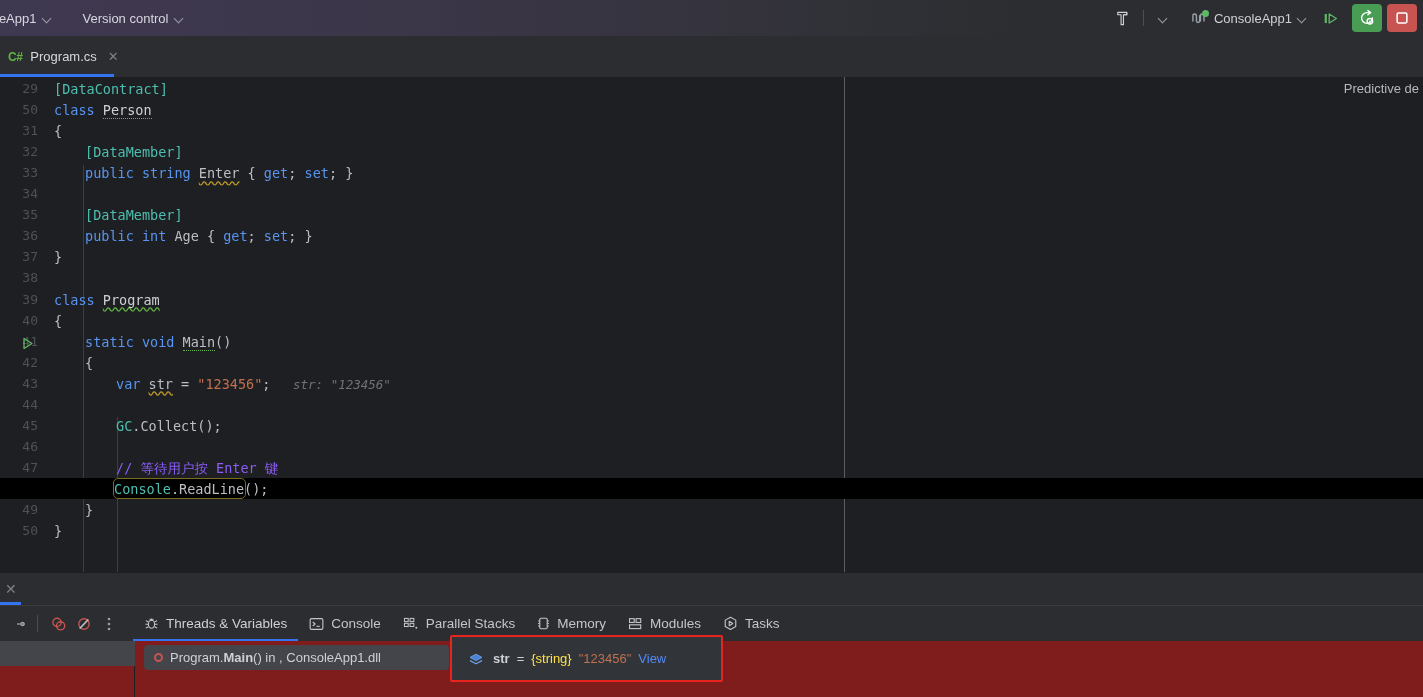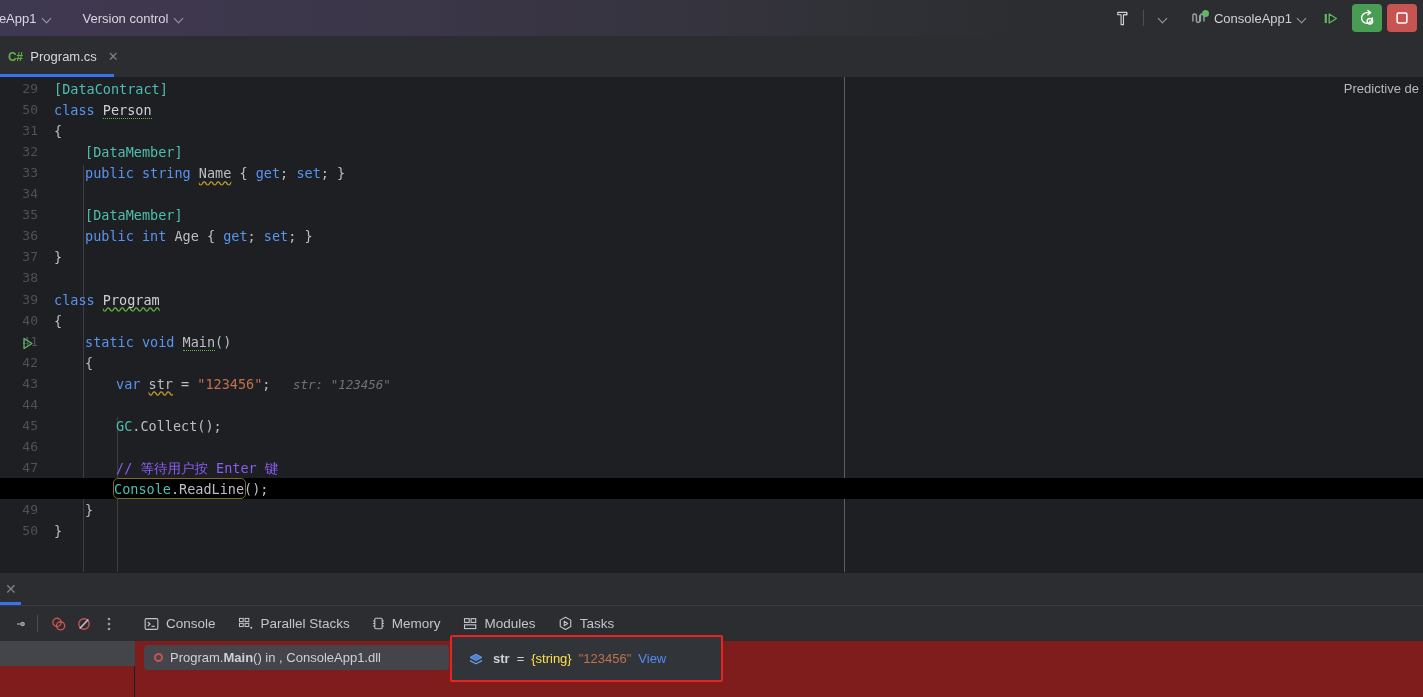--- a/index.html
+++ b/index.html
@@ -312,21 +312,21 @@
     </div>
   <div class="marginline"></div>
   <div class="predictive">Predictive de</div>
   <div class="codearea" id="codearea">
       <div class="indentguide" style="left: 34px; top: 88px; height: 455px;"></div>
       <div class="indentguide" style="left: 68px; top: 340px; height: 170px;"></div>
       <div class="cl" style="top: 4px; left: 5px;"><span class="attr">[DataContract]</span></div>
       <div class="cl" style="top: 25.05px; left: 5px;"><span class="kw2">class </span><span class="cls dotted">Person</span></div>
       <div class="cl" style="top: 46.1px; left: 5px;"><span class="plain">{</span></div>
       <div class="cl" style="top: 67.15px; left: 36px;"><span class="attr">[DataMember]</span></div>
-      <div class="cl" style="top: 88.2px; left: 36px;"><span class="kw2">public </span><span class="kw2">string </span><span class="plain squig">Name</span><span class="plain"> { </span><span class="kw2">get</span><span class="plain">; </span><span class="kw2">set</span><span class="plain">; }</span></div>
+      <div class="cl" style="top: 88.2px; left: 36px;"><span class="kw2">public </span><span class="kw2">string </span><span class="plain squig">Enter</span><span class="plain"> { </span><span class="kw2">get</span><span class="plain">; </span><span class="kw2">set</span><span class="plain">; }</span></div>
       <div class="cl" style="top: 109.25px; left: 5px;"></div>
       <div class="cl" style="top: 130.3px; left: 36px;"><span class="attr">[DataMember]</span></div>
       <div class="cl" style="top: 151.35px; left: 36px;"><span class="kw2">public </span><span class="kw2">int </span><span class="plain">Age</span><span class="plain"> { </span><span class="kw2">get</span><span class="plain">; </span><span class="kw2">set</span><span class="plain">; }</span></div>
       <div class="cl" style="top: 172.4px; left: 5px;"><span class="plain">}</span></div>
       <div class="cl" style="top: 193.45px; left: 5px;"></div>
       <div class="cl" style="top: 214.5px; left: 5px;"><span class="kw2">class </span><span class="cls greensquig">Program</span></div>
       <div class="cl" style="top: 235.55px; left: 5px;"><span class="plain">{</span></div>
       <div class="cl" style="top: 256.6px; left: 36px;"><span class="kw2">static </span><span class="kw2">void </span><span class="plain dotted">Main</span><span class="plain">()</span></div>
       <div class="cl" style="top: 277.65px; left: 36px;"><span class="plain">{</span></div>
       <div class="cl" style="top: 298.7px; left: 67px;"><span class="kw2">var </span><span class="plain squig">str</span><span class="plain"> = </span><span class="str">"123456"</span><span class="plain">;</span><span class="hint">   str: "123456"</span></div>
@@ -372,20 +372,29 @@
     </div>
     <div class="ico-btn">
       <svg width="4" height="16" viewBox="0 0 4 16">
         <circle cx="2" cy="3" r="1.3" fill="#9aa0a8"></circle>
           <circle cx="2" cy="8" r="1.3" fill="#9aa0a8"></circle>
           <circle cx="2" cy="13" r="1.3" fill="#9aa0a8"></circle>
       </svg>
     </div>
     <div style="width:12px"></div>
 
+    <div class="dtab active">
+      <svg width="15" height="15" viewBox="0 0 16 16">
+        <ellipse cx="8" cy="8.8" rx="3.3" ry="4.3" fill="none" stroke="#c3c5ca" stroke-width="1.2"></ellipse>
+        <path d="M8 4.6 L8 2.6 M6 3 L8 4.6 L10 3" stroke="#c3c5ca" stroke-width="1.1" fill="none"></path>
+        <path d="M4.7 6.2 L2 5 M4.4 8.8 L1.6 8.8 M4.7 11.4 L2 12.8" stroke="#c3c5ca" stroke-width="1.1"></path>
+        <path d="M11.3 6.2 L14 5 M11.6 8.8 L14.4 8.8 M11.3 11.4 L14 12.8" stroke="#c3c5ca" stroke-width="1.1"></path>
+      </svg>
+      <span>Threads &amp; Variables</span>
+    </div>
 
     <div class="dtab">
       <svg width="15" height="14" viewBox="0 0 16 15">
         <rect x="1.2" y="1.8" width="13.6" height="11.4" rx="1.4" fill="none" stroke="#c3c5ca" stroke-width="1.2"></rect>
         <path d="M4 5.4 L6.5 7.5 L4 9.6" fill="none" stroke="#c3c5ca" stroke-width="1.2" stroke-linejoin="round"></path>
         <path d="M8 10 L11.5 10" stroke="#c3c5ca" stroke-width="1.2"></path>
       </svg>
       <span>Console</span>
     </div>
 

